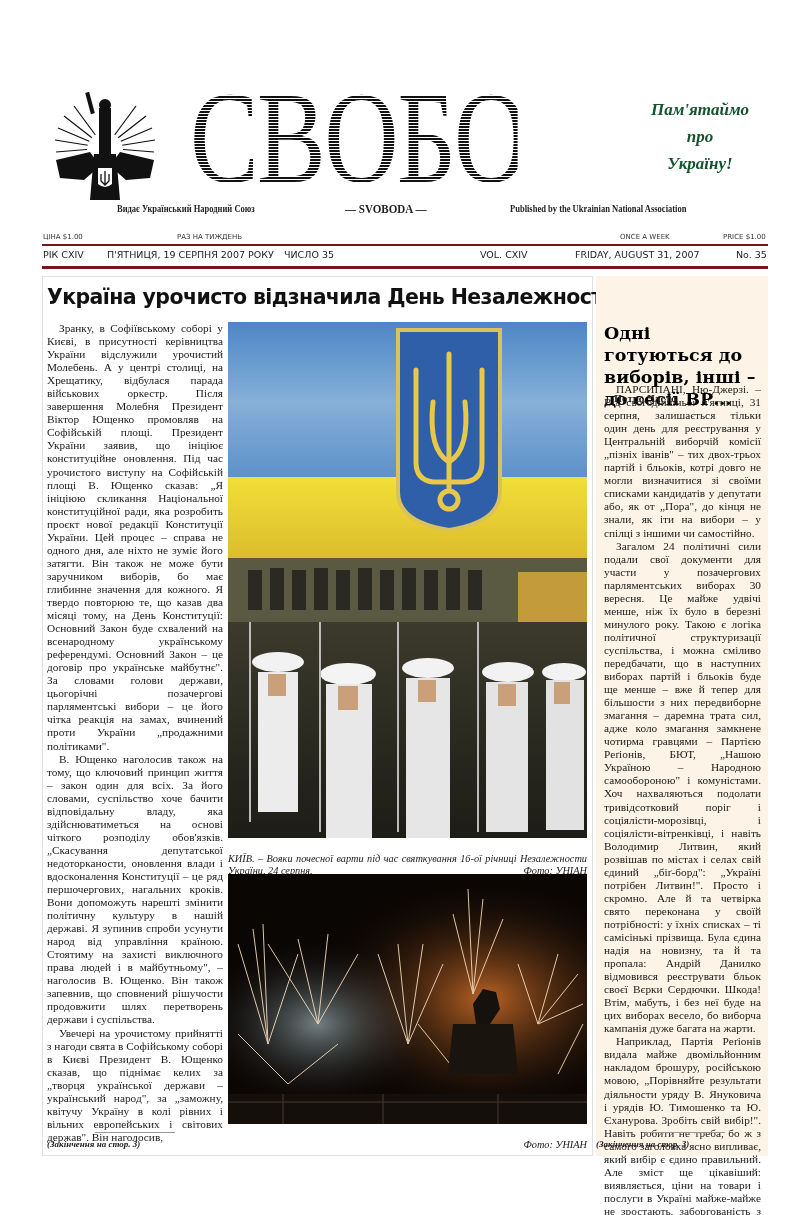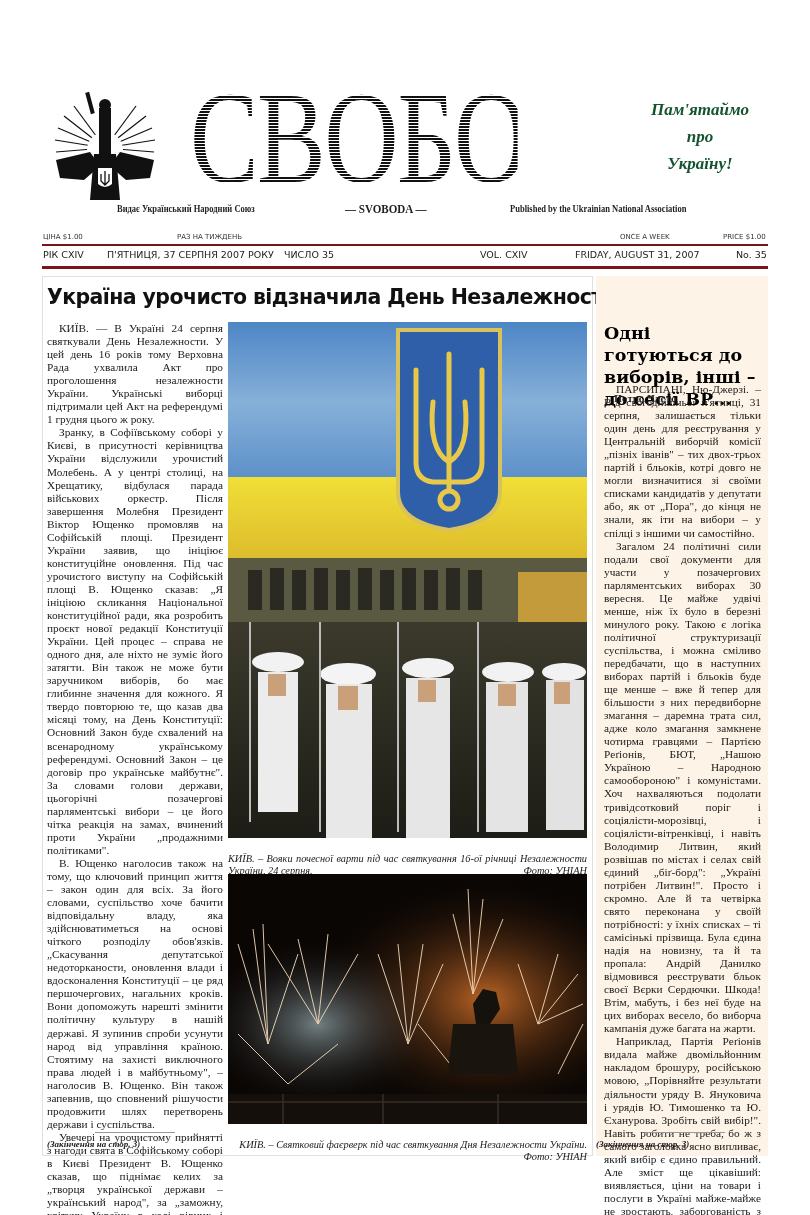--- a/index.html
+++ b/index.html
@@ -96,33 +96,32 @@
 
 <div class="price-row">
   <span style="left:43px">ЦІНА $1.00</span>
   <span style="left:177px">РАЗ НА ТИЖДЕНЬ</span>
   <span style="left:620px">ONCE A WEEK</span>
   <span style="left:723px">PRICE $1.00</span>
 </div>
 <div class="rule" style="top:244px;height:2px"></div>
 <div class="info-row">
   <span style="left:43px">РІК CXIV</span>
-  <span style="left:107px">П'ЯТНИЦЯ, 37 СЕРПНЯ 2007 РОКУ</span>
+  <span style="left:107px">П'ЯТНИЦЯ, 19 СЕРПНЯ 2007 РОКУ</span>
   <span style="left:284px">ЧИСЛО 35</span>
   <span style="left:480px">VOL. CXIV</span>
   <span style="left:575px">FRIDAY, AUGUST 31, 2007</span>
   <span style="left:736px">No. 35</span>
 </div>
 <div class="rule" style="top:266px;height:3px"></div>
 
 <div class="frame" style="left:42px;top:276px;width:551px;height:880px"></div>
 <h1 class="headline">Україна урочисто відзначила День Незалежности</h1>
 
 <div class="body-col">
-  <p>КИЇВ. — В Україні 24 серпня святкували День Незалежности. У цей день 16 років тому Верховна Рада ухвалила Акт про проголошення незалежности України. Українські виборці підтримали цей Акт на референдумі 1 грудня цього ж року.</p>
   <p>Зранку, в Софіївському соборі у Києві, в присутності керівництва України відслужили урочистий Молебень. А у центрі столиці, на Хрещатику, відбулася парада військових оркестр. Після завершення Молебня Президент Віктор Ющенко промовляв на Софійській площі. Президент України заявив, що ініціює конституційне оновлення. Під час урочистого виступу на Софійській площі В. Ющенко сказав: „Я ініціюю скликання Національної конституційної ради, яка розробить проєкт нової редакції Конституції України. Цей процес – справа не одного дня, але ніхто не зуміє його затягти. Він також не може бути заручником виборів, бо має глибинне значення для кожного. Я твердо повторюю те, що казав два місяці тому, на День Конституції: Основний Закон буде схвалений на всенародному українському референдумі. Основний Закон – це договір про українське майбутнє". За словами голови держави, цьогорічні позачергові парляментські вибори – це його чітка реакція на замах, вчинений проти України „продажними політиками".</p>
   <p>В. Ющенко наголосив також на тому, що ключовий принцип життя – закон один для всіх. За його словами, суспільство хоче бачити відповідальну владу, яка здійснюватиметься на основі чіткого розподілу обов'язків. „Скасування депутатської недоторканости, оновлення влади і вдосконалення Конституції – це ряд першочергових, нагальних кроків. Вони допоможуть нарешті змінити політичну культуру в нашій державі. Я зупинив спроби усунути народ від управління країною. Стоятиму на захисті виключного права людей і в майбутньому", – наголосив В. Ющенко. Він також запевнив, що сповнений рішучости продовжити шлях перетворень держави і суспільства.</p>
   <p>Увечері на урочистому прийнятті з нагоди свята в Софійському соборі в Києві Президент В. Ющенко сказав, що піднімає келих за „творця української держави – український народ", за „заможну, квітучу Україну в колі рівних і вільних европейських і світових держав". Він наголосив,</p>
 </div>
 <div class="cont-rule" style="left:95px;top:1132px;width:80px"></div>
 <div class="cont" style="left:47px;top:1139px;width:176px">(Закінчення на стор. 3)</div>
 
 <div class="photo photo1">
   <svg width="359" height="516" viewBox="0 0 359 516" preserveAspectRatio="none">
     <defs>
@@ -243,21 +242,20 @@
     <rect y="220" width="359" height="30" fill="#140f0b"></rect>
     <g stroke="#3a2e24" stroke-width="1.5">
         <line x1="0" y1="228" x2="359" y2="228"></line>
         <line x1="55" y1="220" x2="55" y2="250"></line>
         <line x1="155" y1="220" x2="155" y2="250"></line>
         <line x1="270" y1="220" x2="270" y2="250"></line>
       </g>
   </svg>
 </div>
 <div class="caption" style="left:228px;top:1127px;width:359px;text-align:right">
-  <div>КИЇВ. – Святковий фаєрверк під час святкування Дня Незалежности України.</div>
   <div>Фото: УНІАН</div>
 </div>
 
 <div class="sidebar"></div>
 <h2 class="side-head">Одні готуються до виборів, інші – до сесії ВР...</h2>
 <div class="byline">Петро Часто</div>
 <div class="side-body">
   <p>ПАРСИПАНІ, Ню-Джерзі. – Від сьогоднішньої п'ятниці, 31 серпня, залишається тільки один день для реєстрування у Центральній виборчій комісії „пізніх іванів" – тих двох-трьох партій і бльоків, котрі довго не могли визначитися зі своїми списками кандидатів у депутати або, як от „Пора", до кінця не знали, як іти на вибори – у спілці з іншими чи самостійно.</p>
   <p>Загалом 24 політичні сили подали свої документи для участи у позачергових парляментських виборах 30 вересня. Це майже удвічі менше, ніж їх було в березні минулого року. Такою є логіка політичної структуризації суспільства, і можна сміливо передбачати, що в наступних виборах партій і бльоків буде ще менше – вже й тепер для більшости з них передвиборне змагання – даремна трата сил, адже коло змагання замкнене чотирма гравцями – Партією Реґіонів, БЮТ, „Нашою Україною – Народною самообороною" і комуністами. Хоч нахваляються подолати тривідсотковий поріг і соціялісти-морозівці, і соціялісти-вітренківці, і навіть Володимир Литвин, який розвішав по містах і селах свій єдиний „біґ-борд": „Україні потрібен Литвин!". Просто і скромно. Але й та четвірка свято переконана у своїй потрібності: у їхніх списках – ті самісінькі прізвища. Була єдина надія на новизну, та й та пропала: Андрій Данилко відмовився реєструвати бльок своєї Вєрки Сердючки. Шкода! Втім, мабуть, і без неї буде на цих виборах весело, бо виборча кампанія дуже багата на жарти.</p>
   <p>Наприклад, Партія Реґіонів видала майже двомільйонним накладом брошуру, російською мовою, „Порівняйте результати діяльности уряду В. Януковича і урядів Ю. Тимошенко та Ю. Єханурова. Зробіть свій вибір!". Навіть робити не треба, бо ж з самого заголовка ясно випливає, який вибір є єдино правильний. Але зміст ще цікавіший: виявляється, ціни на товари і послуги в Україні майже-майже не зростають, заборгованість з виплати платень значно зменшилася, а самі платні – збільшилися. І так далі,</p>

